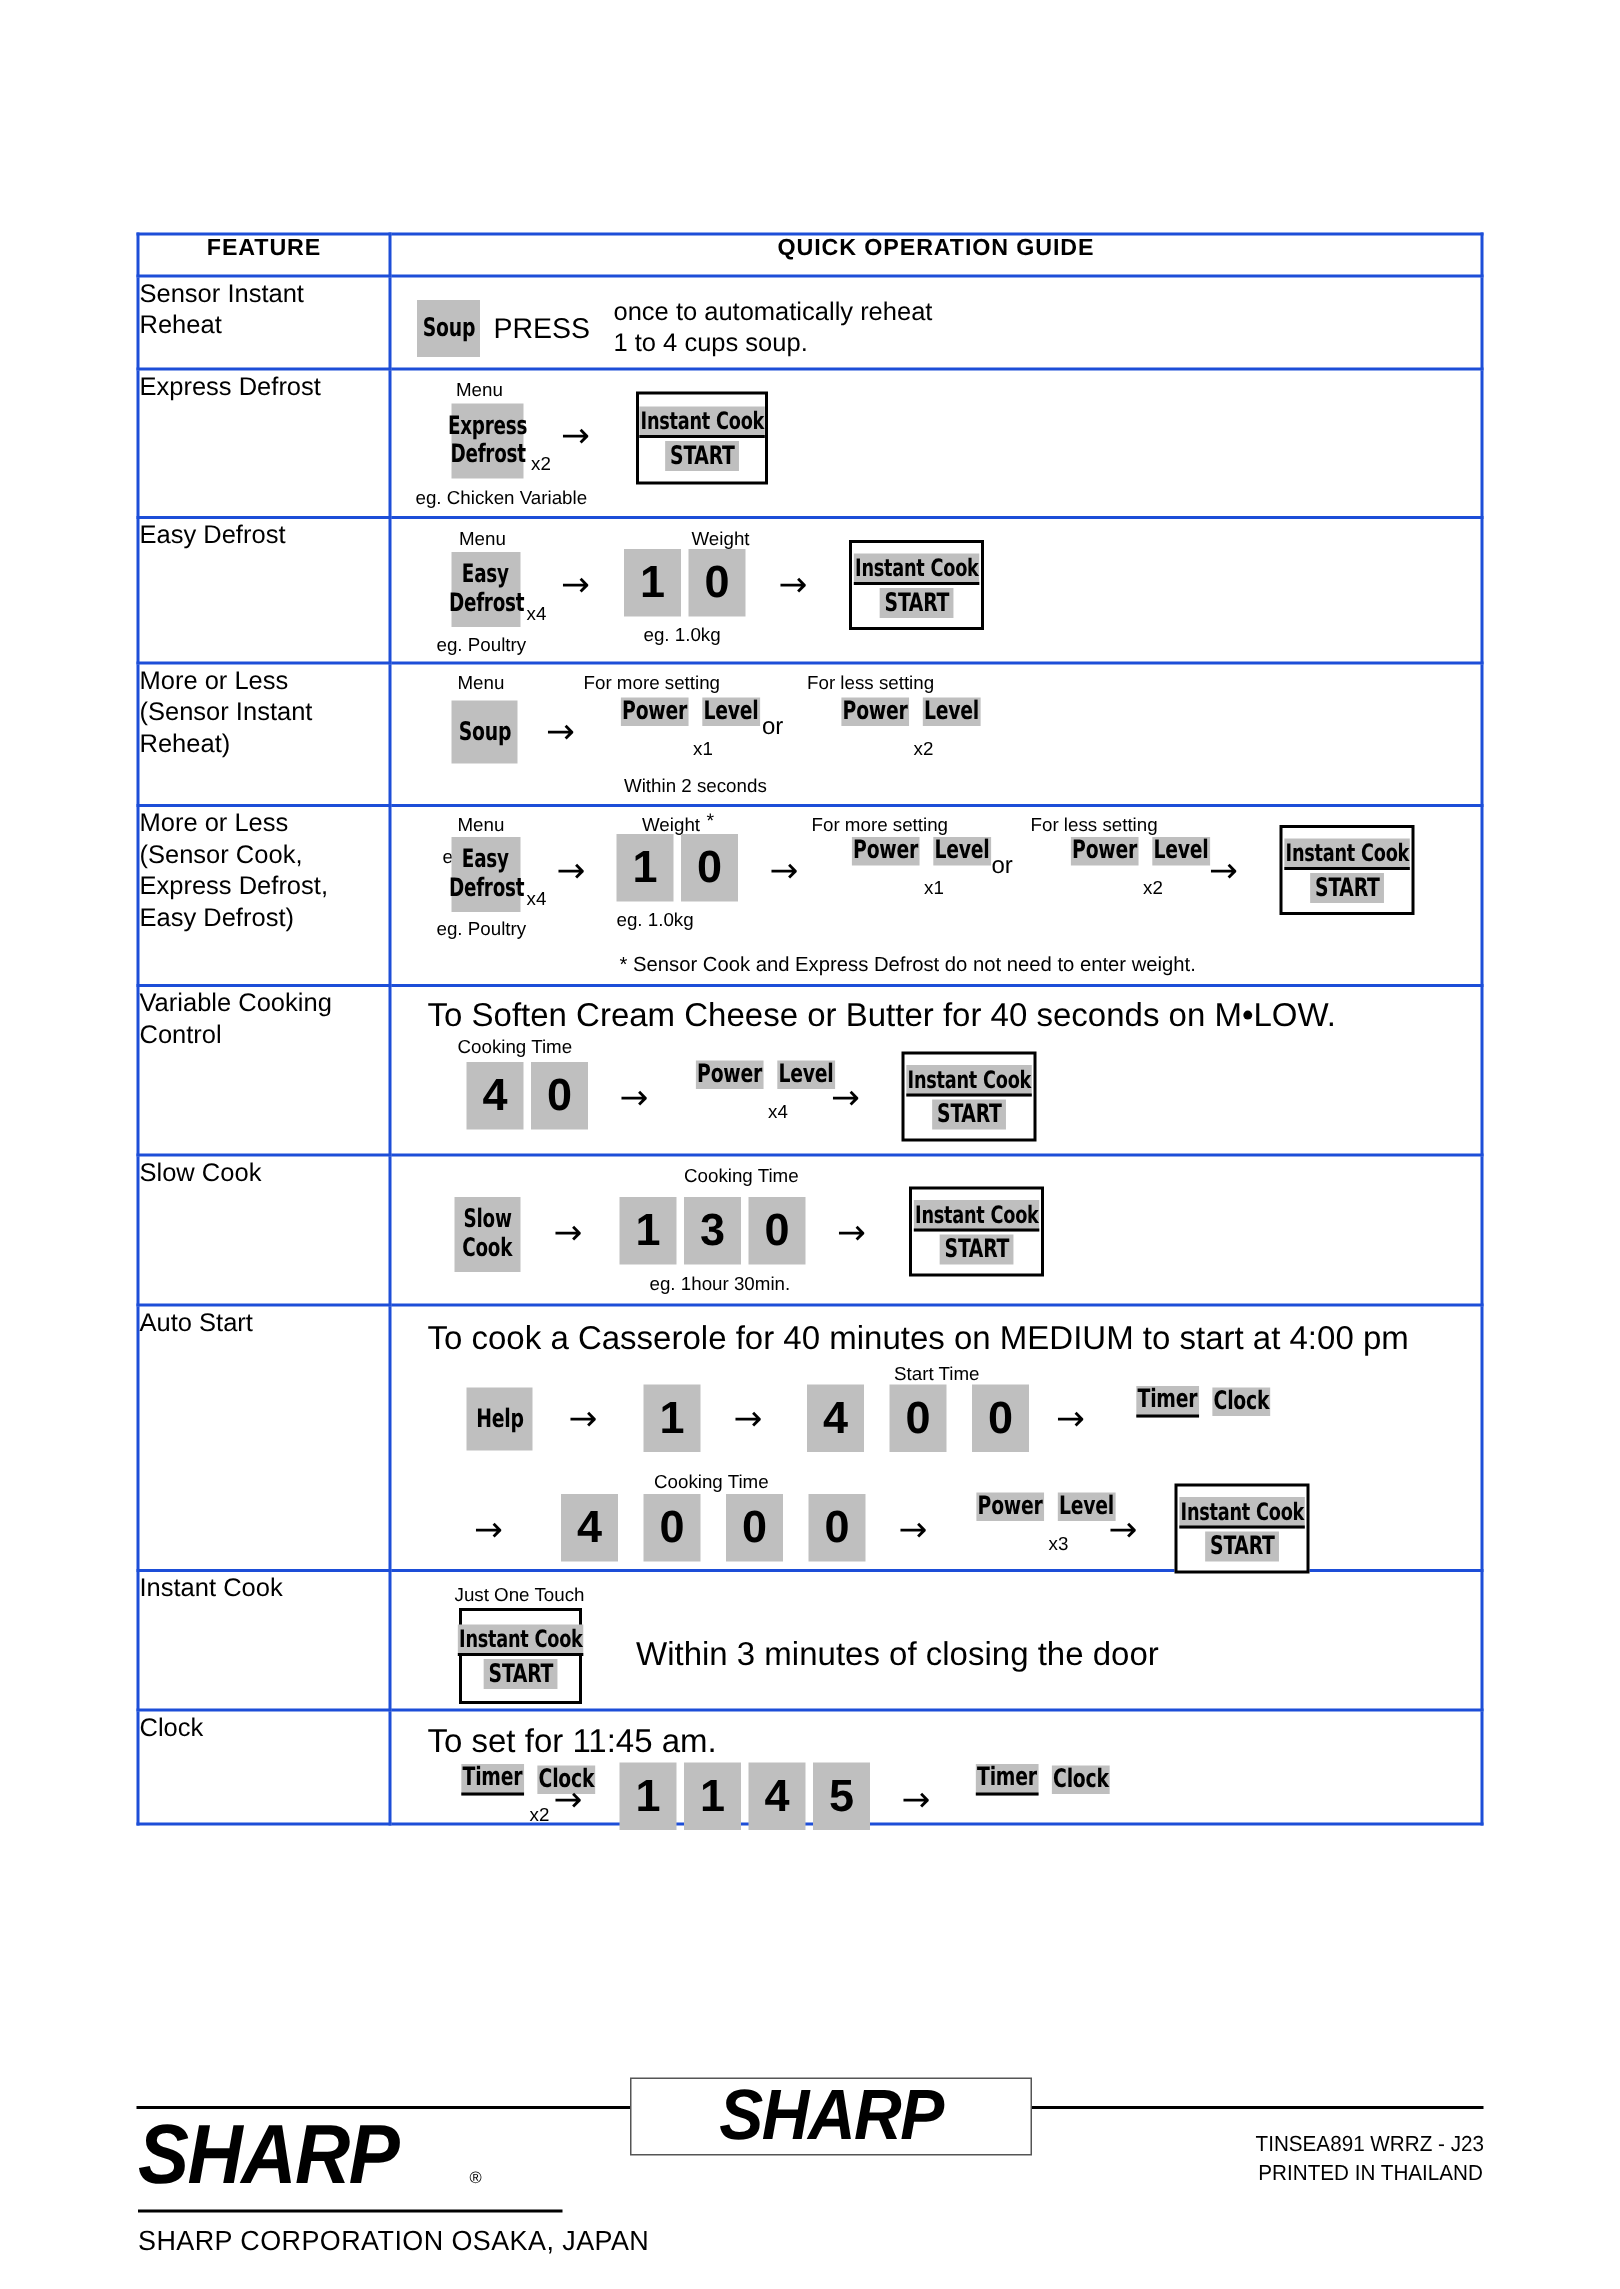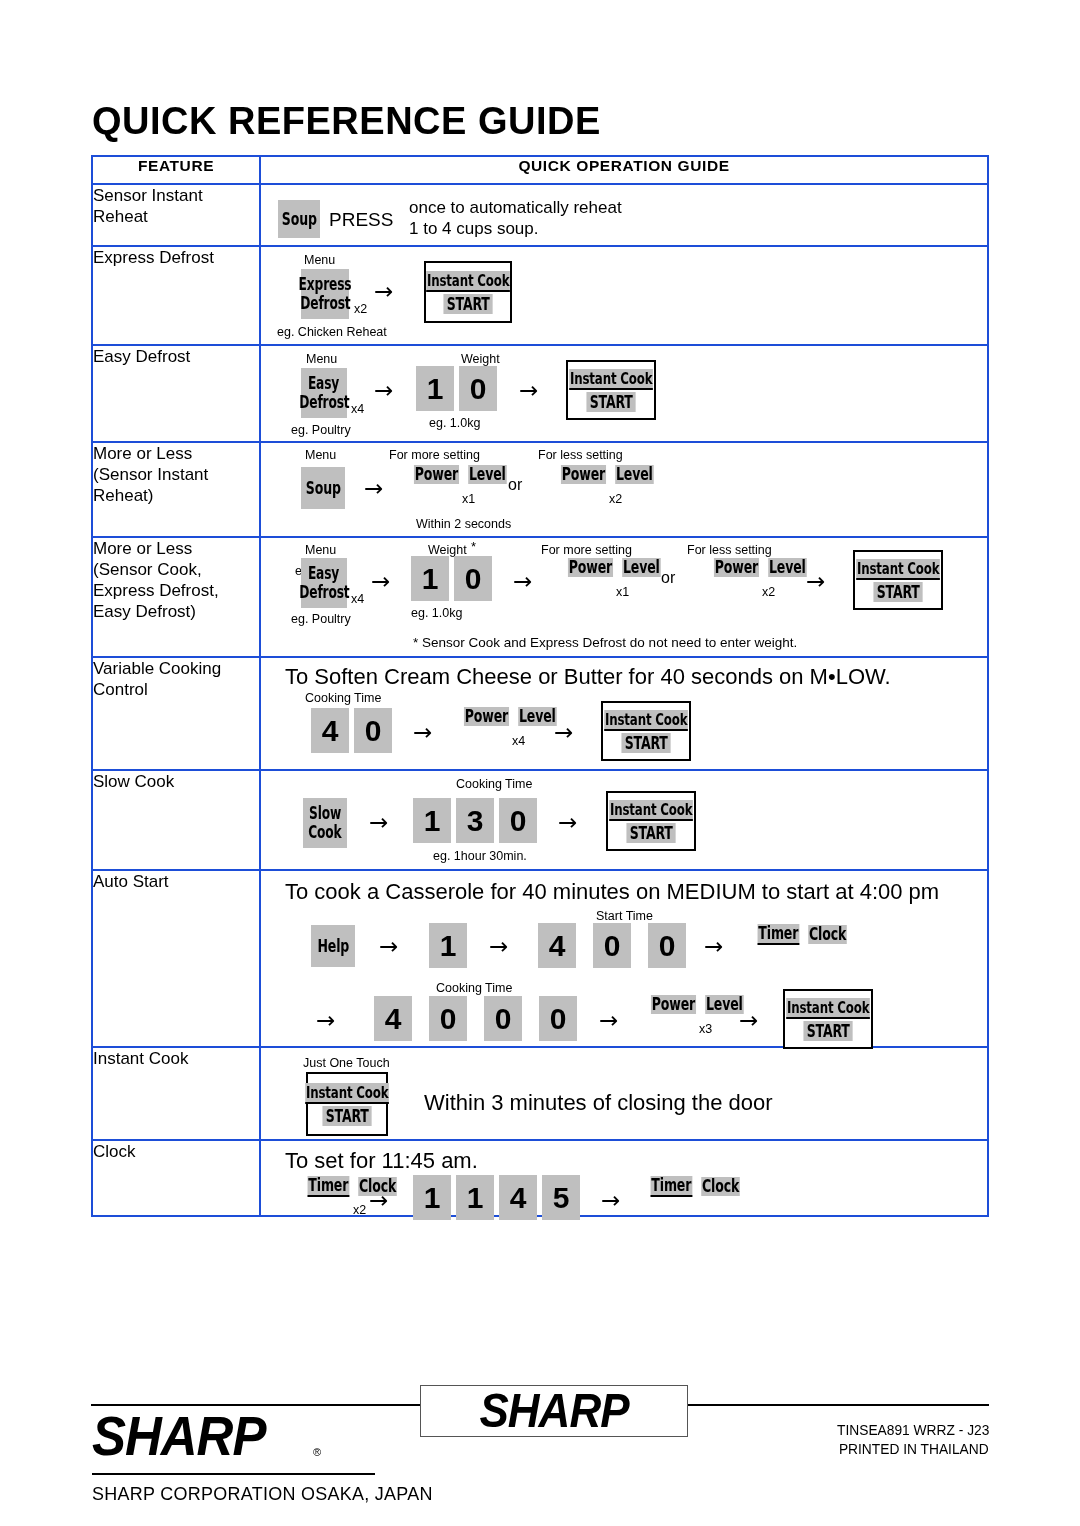--- a/index.html
+++ b/index.html
@@ -270,21 +270,20 @@
     white-space: nowrap;
     transform: scaleX(0.95);
     transform-origin: right top;
   }
 </style>
 </head>
 <body>
 
 <div class="page">
 
-  <div class="title">QUICK REFERENCE GUIDE</div>
 
   <table class="qrg-table">
     <colgroup>
         <col class="col-feature">
         <col class="col-guide">
       </colgroup>
     <tbody>
 
     <tr>
       <th class="hdr">FEATURE</th>
@@ -307,21 +306,21 @@
 
     <tr>
       <td class="feat">Express Defrost</td>
       <td class="guide" style="height:99px;">
         <div class="lbl" style="left:43px; top:6px;">Menu</div>
         <div class="key2" style="left:40px; top:22px; width:48px; height:50px;">
           <span>Express</span>
           <span>Defrost</span>
         </div>
         <div class="xmul" style="left:93px; top:56px;">x2</div>
-        <div class="lbl" style="left:16px; top:78px;">eg. Chicken Reheat</div>
+        <div class="lbl" style="left:16px; top:78px;">eg. Chicken Variable</div>
         <div class="arrow" style="left:113px; top:33px;">→</div>
         <div class="ickey" style="left:163px; top:14px; width:88px; height:62px;">
           <span class="ic-top">Instant Cook</span>
           <span class="ic-bot">START</span>
         </div>
       </td>
     </tr>
 
     <tr>
       <td class="feat">Easy Defrost</td>

